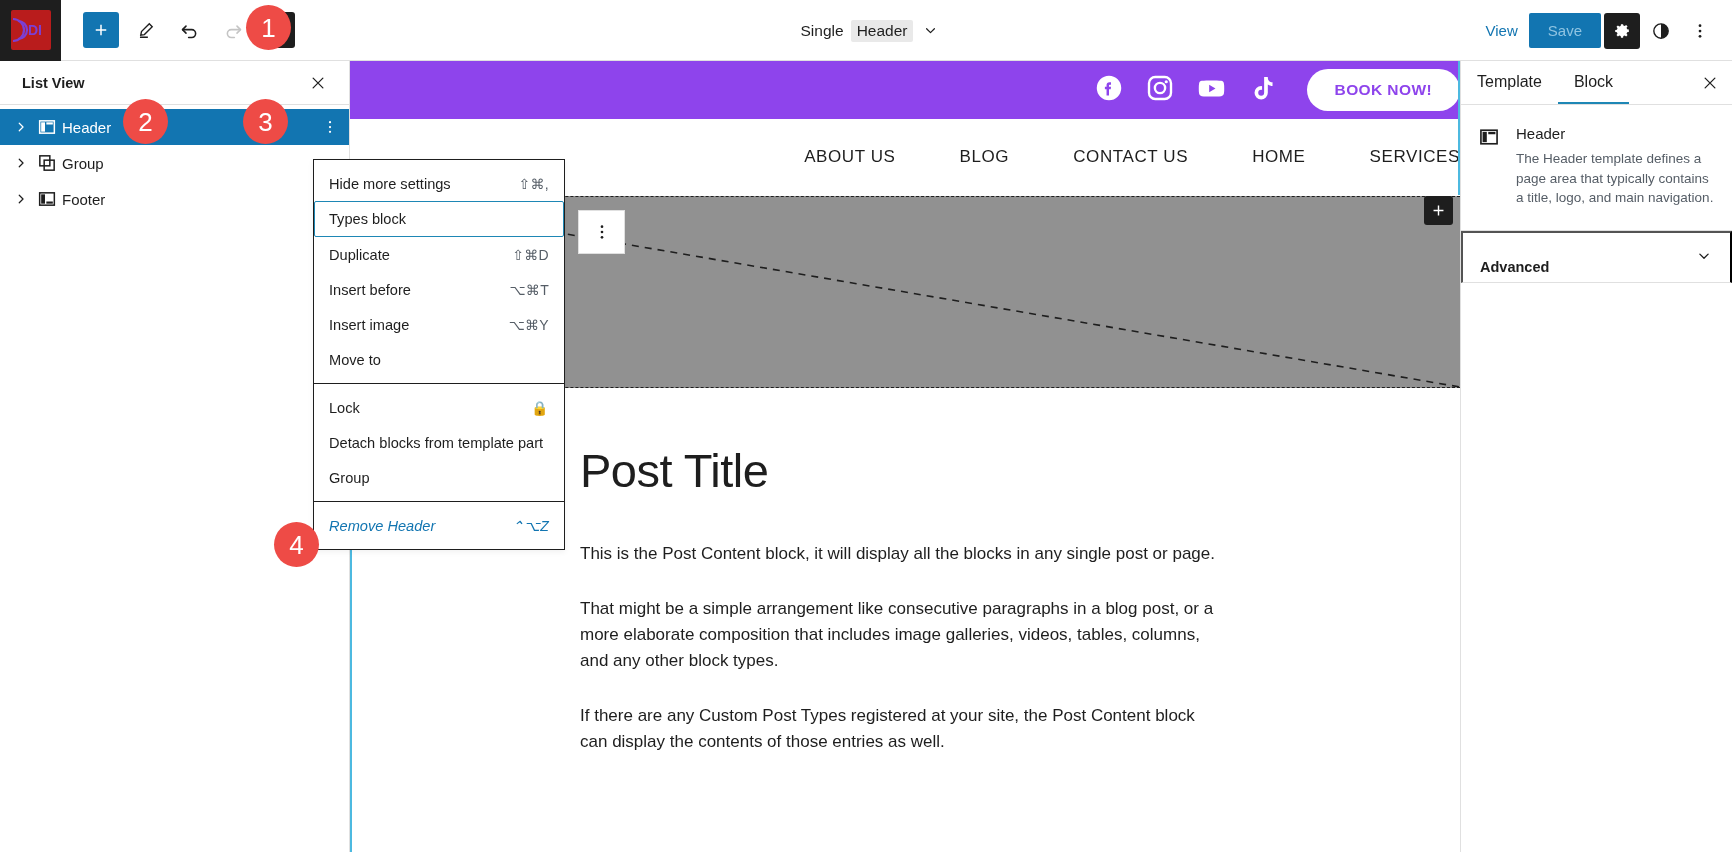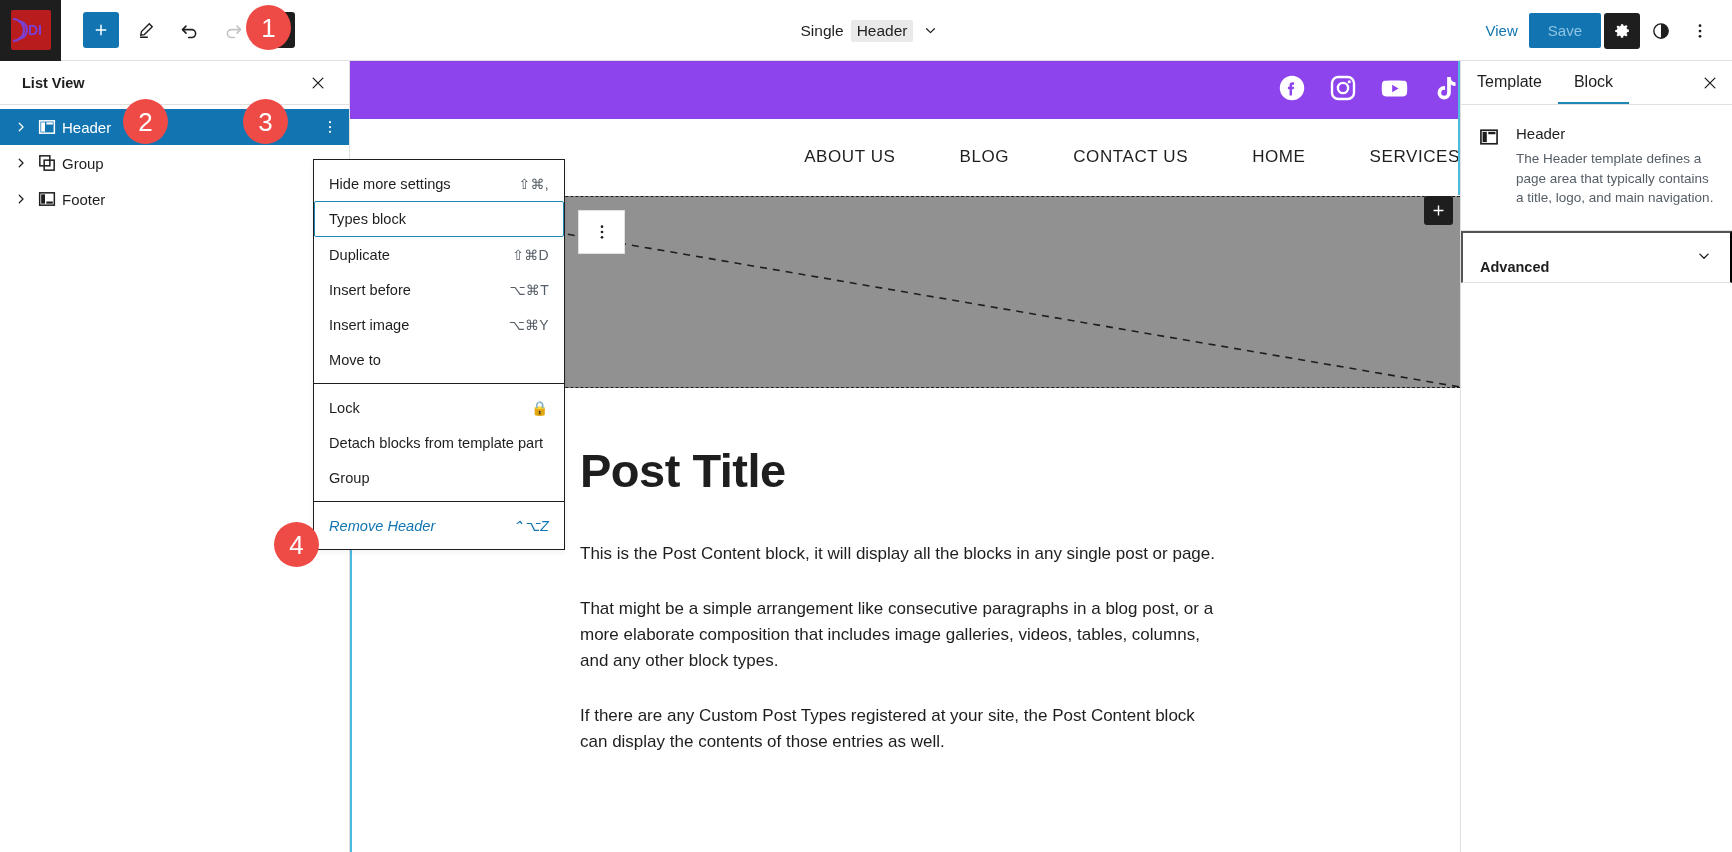--- a/index.html
+++ b/index.html
@@ -168,21 +168,21 @@
     background: #fff; border: 1px solid #e0e0e0;
     display: flex; align-items: center; justify-content: center;
     z-index: 9; cursor: pointer;
   }
 
   .post-area { padding: 58px 0 0 230px; position: relative; }
   .post-left-rule {
     position: absolute; left: 0; top: 0; bottom: -400px; width: 2px; background: #4cb9e0;
   }
   .post-title {
-    font-size: 47px; font-weight: 700; color: #1e1e1e; letter-spacing: -.5px;
+    font-size: 47px; font-weight: 400; color: #1e1e1e; letter-spacing: -.5px;
     line-height: 1.05;
   }
   .post-p {
     font-size: 17px; line-height: 1.55; color: #1e1e1e; max-width: 640px;
     margin-top: 28px;
   }
   .post-p.first { margin-top: 46px; }
 
   
   .rsidebar {
@@ -315,20 +315,21 @@
           <svg width="31" height="31" viewBox="0 0 24 24" fill="currentColor">
               <path d="M21.6 8.1c-.23-1.2-.93-1.9-2.1-2.05C17.7 5.8 14.9 5.75 12 5.75s-5.7.05-7.5.3c-1.17.15-1.87.85-2.1 2.05C2.18 9.2 2.15 10.6 2.15 12s.03 2.8.25 3.9c.23 1.2.93 1.9 2.1 2.05 1.8.25 4.6.3 7.5.3s5.7-.05 7.5-.3c1.17-.15 1.87-.85 2.1-2.05.22-1.1.25-2.5.25-3.9s-.03-2.8-.25-3.9zM10.2 14.9V9.1l4.9 2.9-4.9 2.9z"></path>
             </svg>
         </span>
         <span>
           <svg width="29" height="29" viewBox="0 0 24 24" fill="currentColor">
               <path d="M16.4 2.4h-3.05v13.1a2.45 2.45 0 1 1-2.45-2.45c.26 0 .5.04.74.11v-3.1a5.6 5.6 0 0 0-.74-.05 5.5 5.5 0 1 0 5.5 5.5V8.7a6.5 6.5 0 0 0 3.9 1.3V6.9a3.62 3.62 0 0 1-3.9-3.6v-.9z"></path>
             </svg>
         </span>
       </div>
+      <button class="book-btn">BOOK NOW!</button>
     </div>
 
     <div class="site-nav">
       <span class="nav-item">ABOUT US</span>
       <span class="nav-item">BLOG</span>
       <span class="nav-item">CONTACT US</span>
       <span class="nav-item">HOME</span>
       <span class="nav-item">SERVICES</span>
     </div>
 

